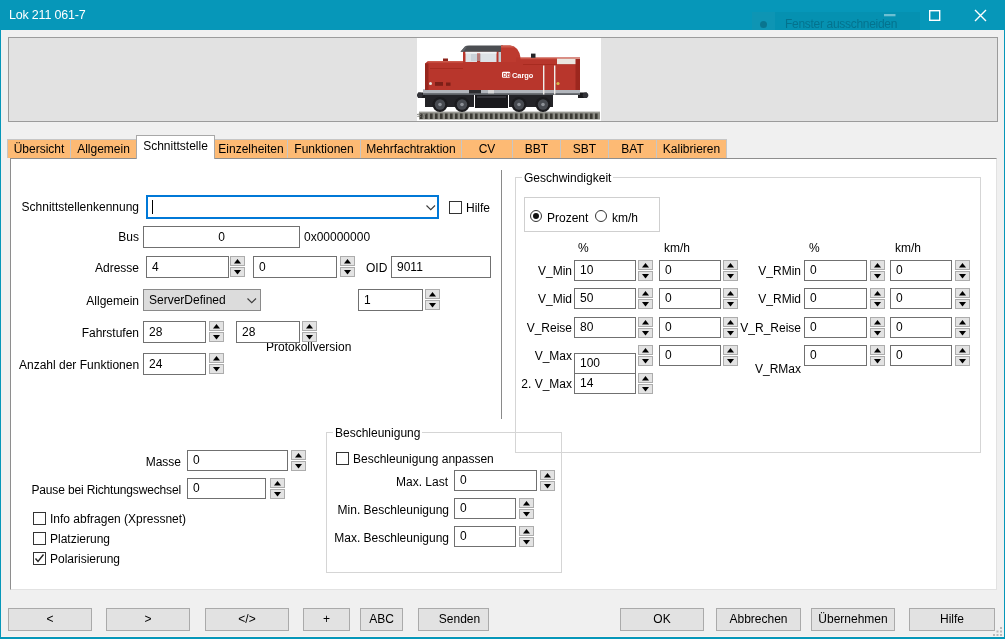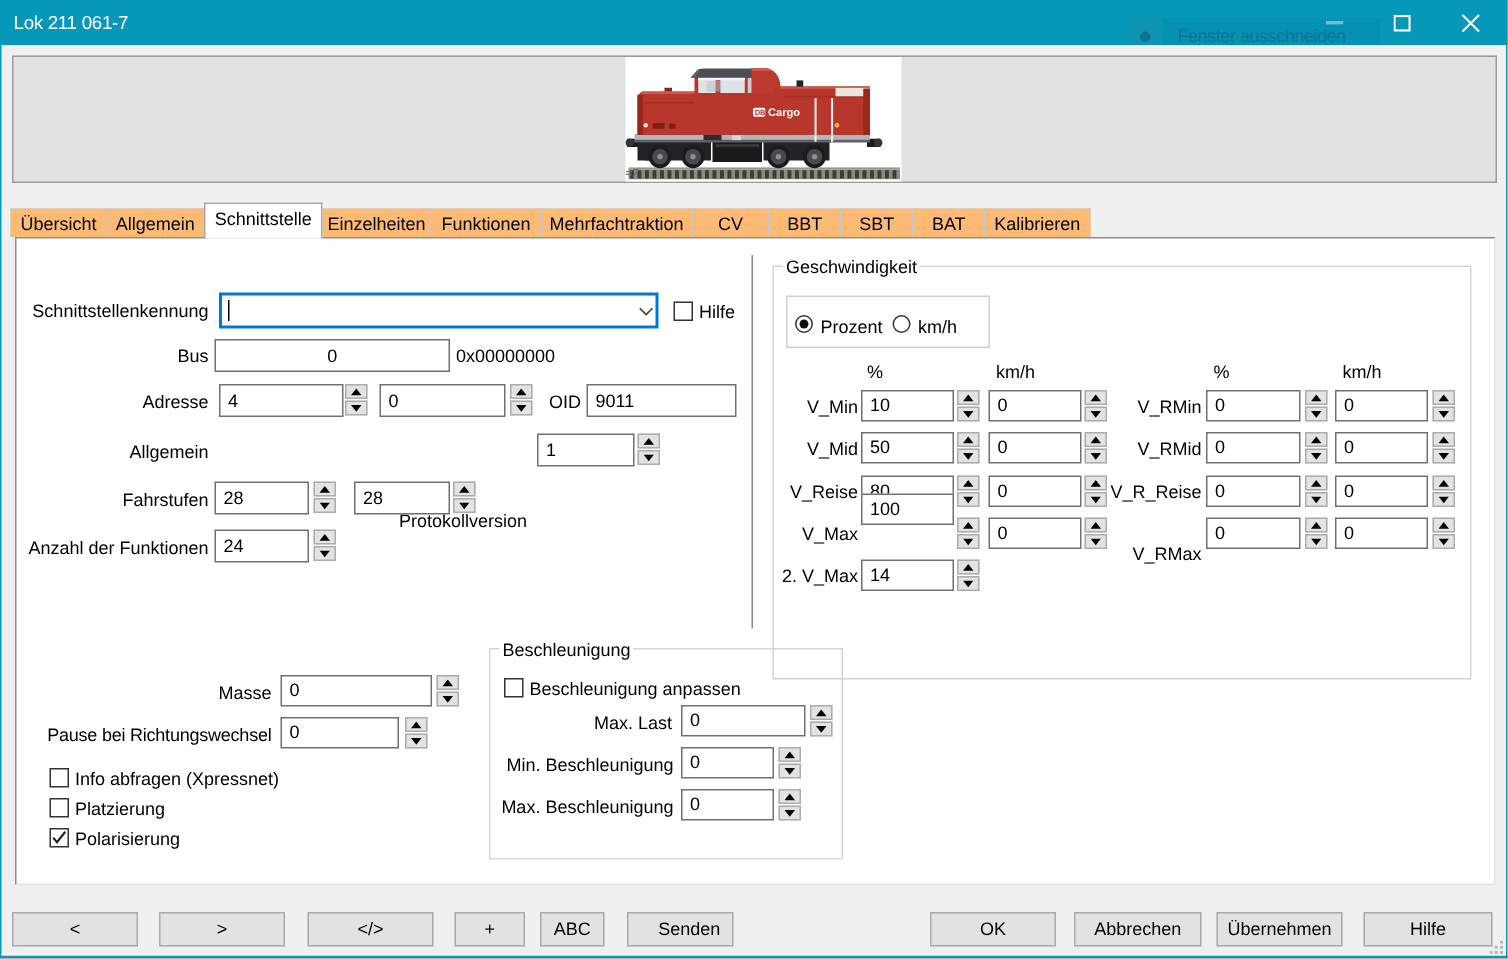--- a/index.html
+++ b/index.html
@@ -228,20 +228,25 @@
     <div class="sb" style="top:11px;">
         <svg width="7" height="4.5">
           <polygon points="0,0 7,0 3.5,4.5" fill="#000"></polygon>
         </svg>
       </div>
   </div>
   <div class="lbl" style="left:365px; top:261px;">OID</div>
   <div class="fld" style="left:390px; top:256px; width:100px; height:22px; line-height:20px;">9011</div>
 
   <div class="lbl r" style="left:18px; top:294px; width:120px;">Allgemein</div>
+  <div class="abs" style="left:142px; top:289px; width:118px; height:22px; background:#dcdcdc; border:1px solid #8a8a8a; line-height:20px; padding-left:5px;">ServerDefined
+    <svg class="abs" style="left:103px; top:8px;" width="10" height="6">
+        <path d="M0.5 0.5 L4.75 4.75 L9 0.5" fill="none" stroke="#3c3c3c" stroke-width="1.1"></path>
+      </svg>
+  </div>
   <div class="lbl" style="left:265px; top:294px;margin-top:46px;">Protokollversion</div>
   <div class="fld" style="left:357px; top:289px; width:65px; height:22px; line-height:20px;">1</div>
   <div class="spin" style="left:424px; top:289px;">
     <div class="sb" style="top:0;">
         <svg width="7" height="4.5">
           <polygon points="3.5,0 7,4.5 0,4.5" fill="#000"></polygon>
         </svg>
       </div>
     <div class="sb" style="top:11px;">
         <svg width="7" height="4.5">
@@ -468,21 +473,21 @@
         </svg>
       </div>
       <div class="sb" style="top:11px;">
         <svg width="7" height="4.5">
           <polygon points="0,0 7,0 3.5,4.5" fill="#000"></polygon>
         </svg>
       </div>
     </div>
 
   <div class="lbl r" style="left:482px; top:349px; width:89px;">V_Max</div>
-  <div class="fld" style="left:573px; top:329px; width:62px; height:21px;">100</div>
+  <div class="fld" style="left:573px; top:353px; width:62px; height:21px;">100</div>
   <div class="spin s21" style="left:637px; top:345px;">
       <div class="sb" style="top:0;">
         <svg width="7" height="4.5">
           <polygon points="3.5,0 7,4.5 0,4.5" fill="#000"></polygon>
         </svg>
       </div>
       <div class="sb" style="top:11px;">
         <svg width="7" height="4.5">
           <polygon points="0,0 7,0 3.5,4.5" fill="#000"></polygon>
         </svg>

